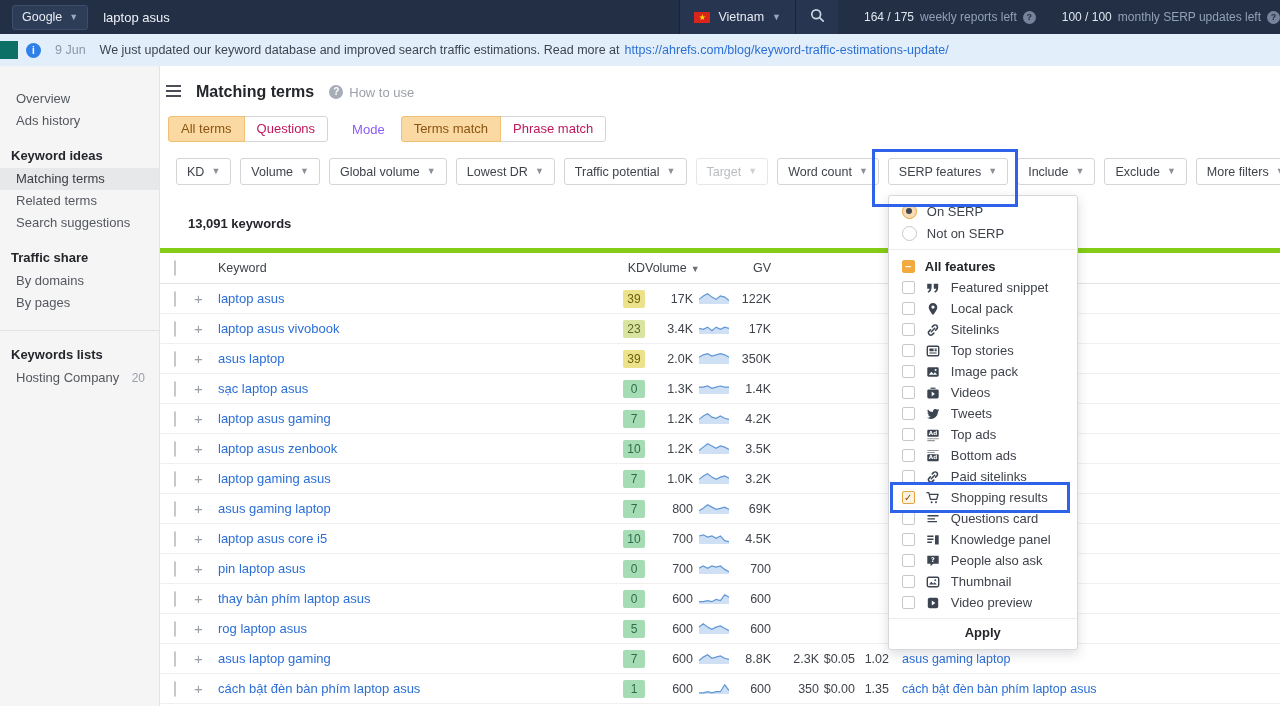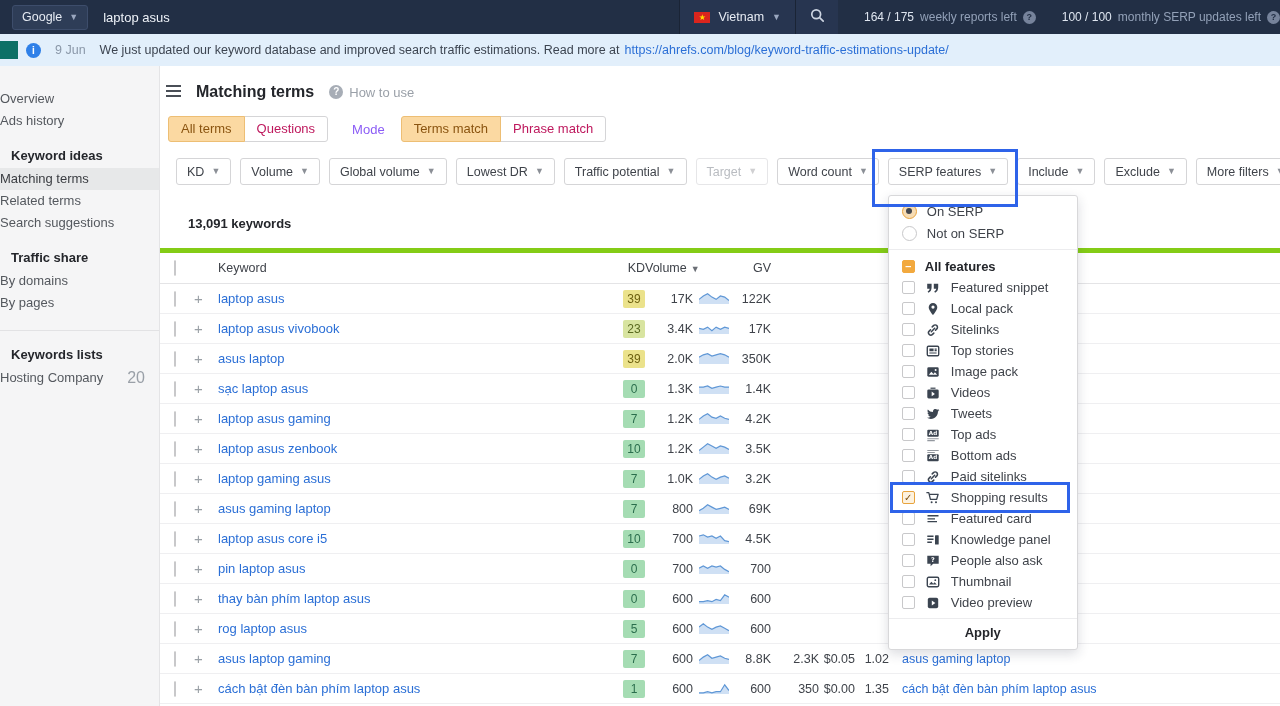--- a/index.html
+++ b/index.html
@@ -22,24 +22,24 @@
 
   
   .notice{position:absolute;top:34px;left:0;right:0;height:32px;background:#e2effb;border-bottom:1px solid #cfe2f2;display:flex;align-items:center;font-size:12.5px;color:#3c4450;}
   .teal-sq{width:18px;height:18px;background:#0c7066;flex:0 0 auto;align-self:center;}
   .info-i{width:15px;height:15px;border-radius:50%;background:#2f80e8;color:#fff;font-size:10px;font-weight:bold;line-height:15px;text-align:center;margin-left:8px;flex:0 0 auto;}
   .n-date{color:#8a97a8;margin:0 14px 0 14px;}
   .n-link{color:#2b6fd6;text-decoration:none;margin-left:5px;cursor:pointer;}
 
   
   .sidebar{position:absolute;top:66px;left:0;bottom:0;width:160px;background:#f5f5f6;border-right:1px solid #e4e4e6;font-size:13px;color:#54585e;padding-top:22px;box-sizing:border-box;}
-  .sb-item{height:22px;line-height:22px;padding-left:0;cursor:pointer;display:flex;}
+  .sb-item{height:22px;line-height:22px;padding-left:16px;cursor:pointer;display:flex;}
   .sb-item.sel{background:#e7e8e9;color:#3a3d42;}
   .sb-header{font-weight:bold;color:#24262b;padding-left:11px;margin:16px 0 5px;}
-  .sb-count{margin-left:auto;margin-right:14px;color:#9aa0a8;font-size:16px;}
+  .sb-count{margin-left:auto;margin-right:14px;color:#9aa0a8;font-size:12px;}
   .sb-divider{border-top:1px solid #e2e2e4;margin-top:16px;}
 
   
   .content{position:absolute;left:160px;top:66px;right:0;bottom:0;background:#fff;}
   .titlerow{position:absolute;top:17px;left:6px;display:flex;align-items:center;gap:15px;}
   .pagetitle{font-size:16px;font-weight:bold;color:#24262b;}
   .help{display:flex;align-items:center;gap:6px;color:#9aa0a8;font-size:13px;cursor:pointer;}
   .help-q{width:14px;height:14px;border-radius:50%;background:#a7adb6;color:#fff;font-size:10px;font-weight:bold;line-height:14px;text-align:center;}
 
   .tabsrow{position:absolute;top:50px;left:8px;display:flex;align-items:center;}
@@ -687,21 +687,21 @@
         </span>
         <span>Shopping results</span>
       </div>
       <div class="dd-row dd-feat">
         <span class="cb"></span>
         <span class="fico">
           <svg viewBox="0 0 14 14" width="14" height="14" fill="#3b4450">
             <path d="M1.5 3h11v1.6h-11zM1.5 6.2H9v1.3H1.5zM1.5 8.9h9.5v1.3H1.5z"></path>
           </svg>
         </span>
-        <span>Featured card</span>
+        <span>Questions card</span>
       </div>
       <div class="dd-row dd-feat">
         <span class="cb"></span>
         <span class="fico">
           <svg viewBox="0 0 14 14" width="14" height="14" fill="#3b4450">
             <path d="M1.3 2.6h6.2V4H1.3zM1.3 5.6h6.2V7H1.3zM1.3 8.6h4.6V10H1.3z"></path>
             <rect x="9" y="2.2" width="3.7" height="9.4" rx=".6"></rect>
           </svg>
         </span>
         <span>Knowledge panel</span>

